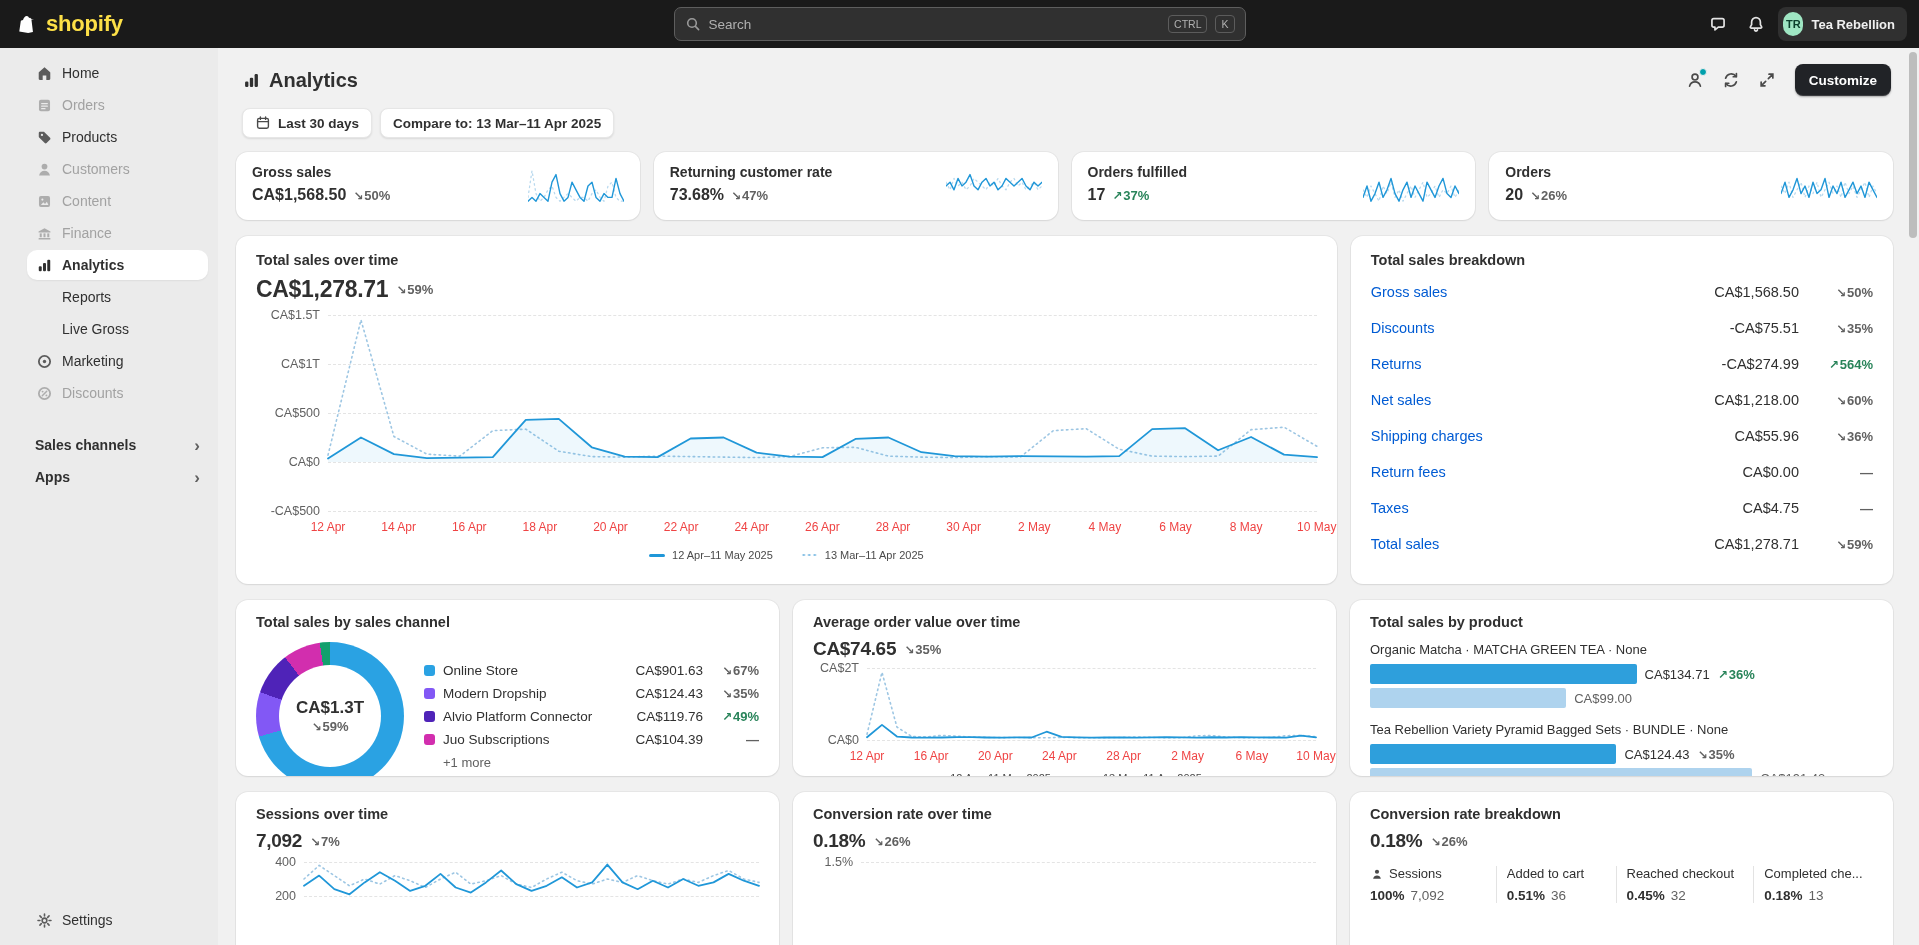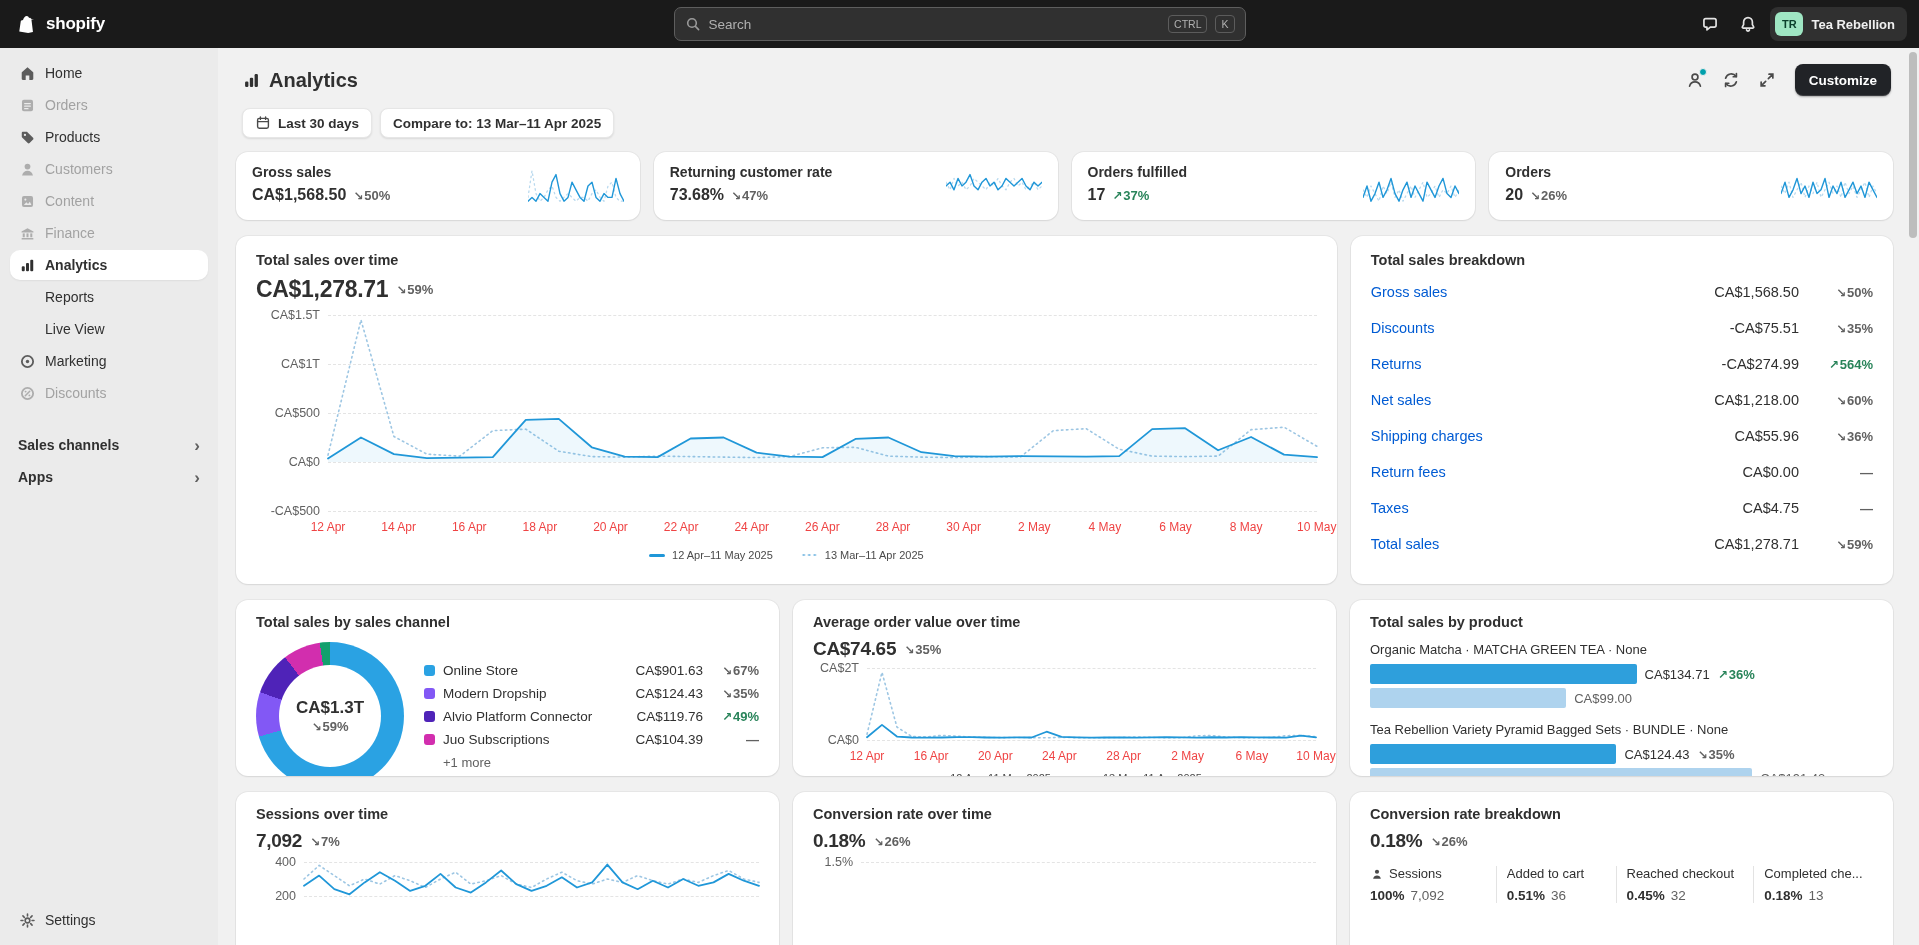--- a/index.html
+++ b/index.html
@@ -3,34 +3,34 @@
 <meta charset="utf-8">
 <style>
   * { margin:0; padding:0; box-sizing:border-box; }
   html,body { width:1919px; height:945px; overflow:hidden; }
   body { font-family:"Liberation Sans","DejaVu Sans",sans-serif; background:#f1f1f1; color:#303030; }
   button { font-family:inherit; cursor:pointer; }
 
   
   .topbar { position:fixed; top:0; left:0; right:0; height:48px; background:#1a1a1a; display:flex; align-items:center; z-index:10; }
   .logo { display:flex; align-items:center; gap:7px; padding-left:18px; cursor:pointer; }
-  .logo-text { color:#ffffff; font-size:17px; font-weight:700; letter-spacing:-.2px; }
+  .logo-text { color:#fde047; font-size:22px; font-weight:700; letter-spacing:-.2px; }
   .tb-search { position:absolute; left:50%; transform:translateX(-50%); width:572px; height:34px; background:#303030; border:1px solid #5e5e5e; border-radius:7px; display:flex; align-items:center; gap:8px; padding:0 10px; cursor:pointer; }
   .search-ph { flex:1; font-size:13.5px; color:#b0b0b0; }
   .kbd { border:1px solid #5c5c5c; border-radius:4px; font-size:10.5px; padding:2px 5px; color:#b0b0b0; }
   .tb-right { margin-left:auto; display:flex; align-items:center; gap:6px; padding-right:12px; }
   .tb-icon { width:32px; height:32px; display:flex; align-items:center; justify-content:center; background:transparent; border:none; color:#e3e3e3; border-radius:8px; }
   .account { display:flex; align-items:center; gap:8px; background:#303030; border-radius:8px; height:34px; padding:0 12px 0 5px; cursor:pointer; }
-  .avatar { width:28px; height:24px; border-radius:6px; background:#9fe6c3; color:#0b402c; font-size:11px; font-weight:700; display:flex; align-items:center; justify-content:center;text-align:right; }
+  .avatar { width:20px; height:24px; border-radius:12px; background:#9fe6c3; color:#0b402c; font-size:11px; font-weight:700; display:flex; align-items:center; justify-content:center;text-align:right; }
   .account-name { color:#f0f0f0; font-size:13px; font-weight:600; }
 
   
   .shell { position:absolute; top:48px; left:0; right:0; bottom:0; display:flex; }
   .sidebar { width:218px; background:#ebebeb; display:flex; flex-direction:column; justify-content:space-between; padding:10px 0 10px; flex:none; }
-  .nav { display:flex; flex-direction:column; gap:2px; padding:0 10px; }
+  .nav { display:flex; flex-direction:column; gap:2px; padding:0 10px;margin-left:17px; }
   .nav-item { display:flex; align-items:center; gap:9px; height:30px; padding:0 8px; border-radius:10px; font-size:14px; font-weight:500; color:#303030; cursor:pointer; }
   .nav-ic { width:18px; display:flex; justify-content:center; align-items:center; color:#5c5c5c; }
   .nav-item.disabled { color:#a2a2a2; }
   .nav-item.disabled .nav-ic { color:#adadad; }
   .nav-item.active { background:#fff; font-weight:700; box-shadow:0 1px 2px rgba(0,0,0,.06); }
   .nav-item.active .nav-ic { color:#303030; }
   .nav-item.sub { padding-left:35px; }
   .nav-gap { height:18px; }
   .nav-item.section { font-weight:600; }
   .chev { margin-left:auto; color:#616161; font-size:17px; line-height:1; }
@@ -245,21 +245,21 @@
               <rect x="6.6" y="5.6" width="2.8" height="7.8" rx="1"></rect>
               <rect x="10.6" y="2.6" width="2.8" height="10.8" rx="1"></rect>
             </svg>
           </span>
         <span class="nav-label">Analytics</span>
       </div>
       <div class="nav-item sub">
         <span class="nav-label">Reports</span>
       </div>
       <div class="nav-item sub">
-        <span class="nav-label">Live View</span>
+        <span class="nav-label">Live Gross</span>
       </div>
       <div class="nav-item">
         <span class="nav-ic">
             <svg width="17" height="17" viewBox="0 0 16 16" fill="none" stroke="currentColor">
               <circle cx="8" cy="8" r="5.3" stroke-width="1.7"></circle>
               <circle cx="8" cy="8" r="1.6" fill="currentColor" stroke="none"></circle>
             </svg>
           </span>
         <span class="nav-label">Marketing</span>
       </div>

